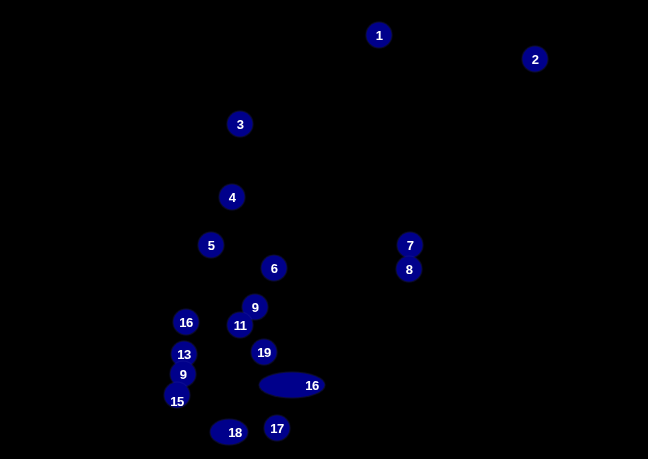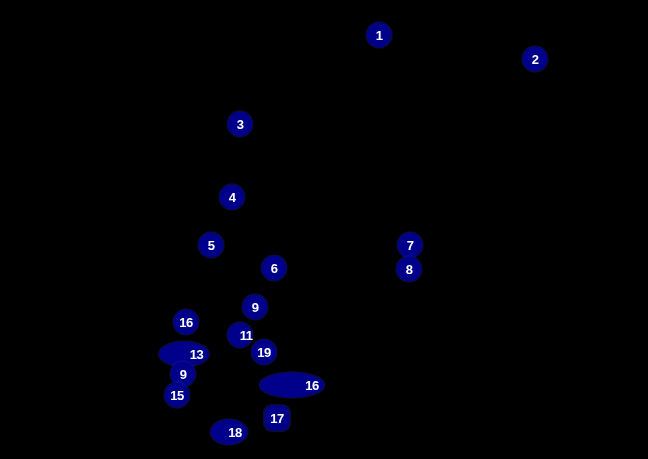--- a/index.html
+++ b/index.html
@@ -69,37 +69,37 @@
   </div>
     <div class="marker" style="left: 409px; top: 269px;">
     <span class="marker-label">8</span>
   </div>
     <div class="marker" style="left: 255px; top: 307px;">
     <span class="marker-label">9</span>
   </div>
     <div class="marker" style="left: 186px; top: 322px;">
     <span class="marker-label">16</span>
   </div>
-    <div class="marker" style="left: 240px; top: 335px; justify-content: flex-end;">
+    <div class="marker" style="left: 240px; top: 325px;">
     <span class="marker-label">11</span>
   </div>
     <div class="marker" style="left: 264px; top: 352px;">
     <span class="marker-label">19</span>
   </div>
-    <div class="marker" style="left: 184px; top: 354px; padding-left: 25px;">
+    <div class="marker" style="left: 184px; top: 354px;">
     <span class="marker-label">13</span>
   </div>
     <div class="marker" style="left: 183px; top: 374px;">
     <span class="marker-label">9</span>
   </div>
-    <div class="marker" style="left: 177px; top: 395px;">
+    <div class="marker" style="left: 177px; top: 395px; align-items: flex-end;">
     <span class="marker-label">15</span>
   </div>
     <div class="marker" style="left: 292px; top: 385px; padding-left: 40px;">
     <span class="marker-label">16</span>
   </div>
-    <div class="marker" style="left: 277px; top: 418px; border-radius: 8px;">
+    <div class="marker" style="left: 277px; top: 428px;">
     <span class="marker-label">17</span>
   </div>
     <div class="marker" style="left: 229px; top: 432px; padding-left: 12px;">
     <span class="marker-label">18</span>
   </div>
   </div>
 
 </body></html>

